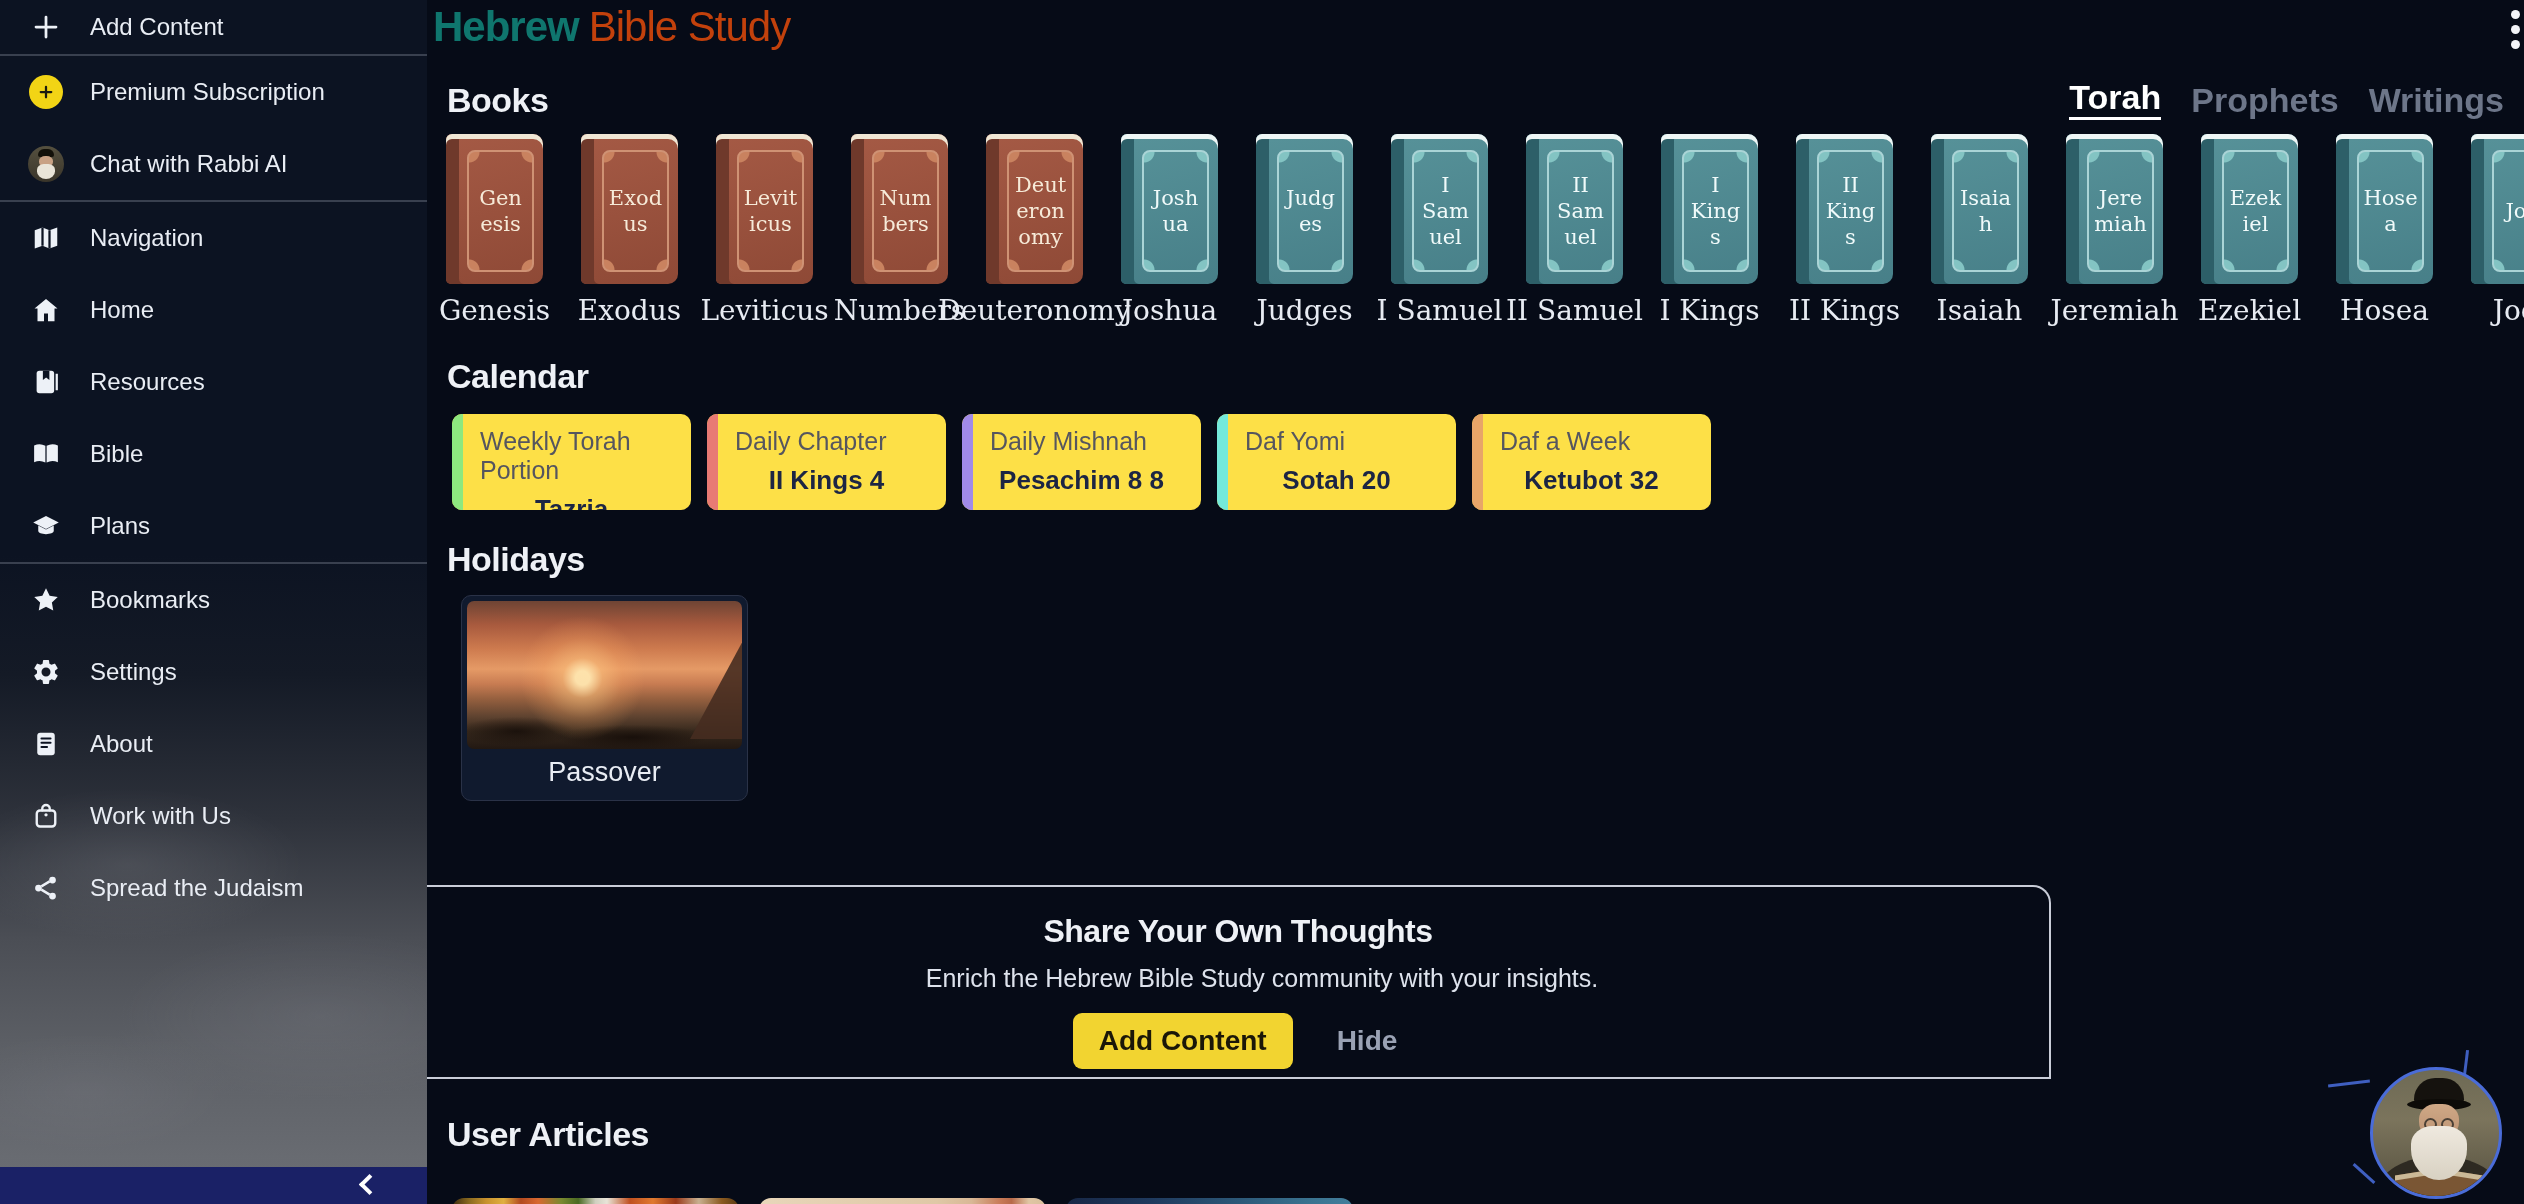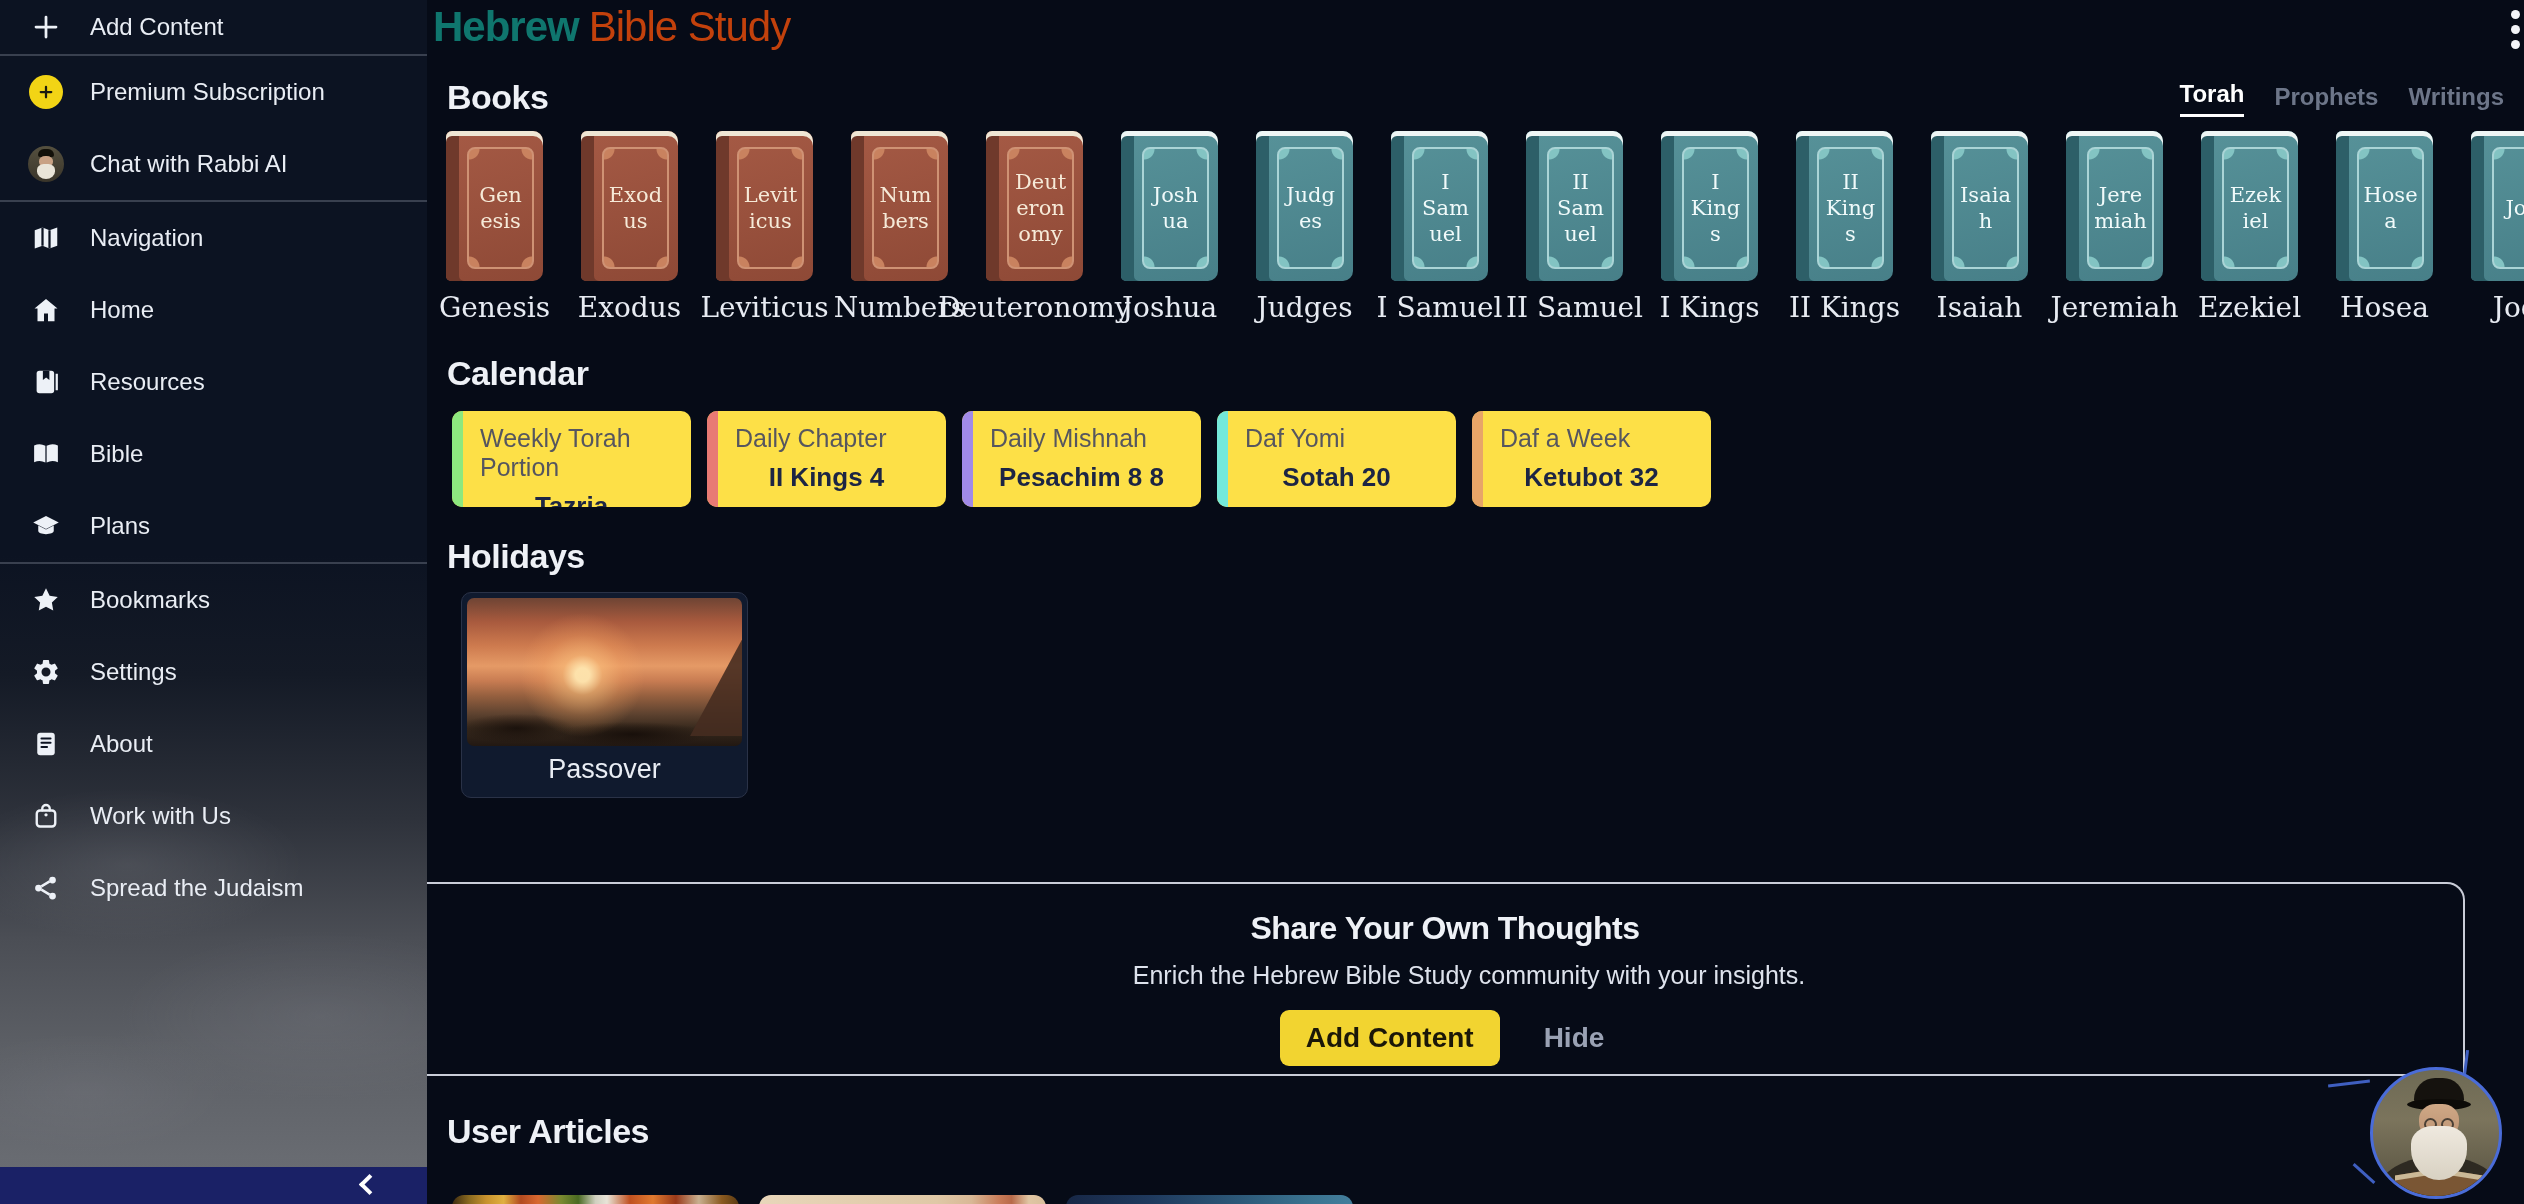--- a/index.html
+++ b/index.html
@@ -34,21 +34,21 @@
   .kebab{position:fixed;right:4px;top:10px;display:flex;flex-direction:column;gap:6px;cursor:pointer;}
   .kebab i{width:9px;height:9px;border-radius:50%;background:#f2f4f8;}
   .page-title{margin:2px 0 0 6px;font-size:42px;font-weight:600;letter-spacing:-1px;line-height:50px;}
   .page-title .t1{color:#0f766e;}
   .page-title .t2{color:#c2410c;font-weight:500;margin-left:10px;}
 
   .section-head{display:flex;align-items:flex-end;justify-content:space-between;margin:26px 20px 0 20px;}
   h2{margin:0;font-size:34px;font-weight:700;color:#eef1f6;letter-spacing:-.5px;}
   .sec{margin:30px 0 0 20px;}
   .tabs{display:flex;gap:30px;align-items:flex-end;}
-  .tab{font-size:24px;font-weight:700;color:#6d7689;padding-bottom:6px;cursor:pointer;}
+  .tab{font-size:34px;font-weight:700;color:#6d7689;cursor:pointer;}
   .tab.v-true{color:#ffffff;border-bottom:3px solid #ffffff;}
 
   
   .book-row{display:flex;margin-top:14px;width:2097px;overflow:hidden;}
   .book{width:135px;flex:0 0 auto;display:flex;flex-direction:column;align-items:center;cursor:pointer;}
   .cover{position:relative;width:97px;height:150px;border-radius:6px 10px 10px 5px;
     background:linear-gradient(165deg,var(--c1),var(--c2));
     box-shadow:inset 0 5px 0 var(--pages), inset 13px 0 0 var(--spine);}
   .cover::before{content:'';position:absolute;inset:16px 9px 12px 21px;border:2px solid var(--frame);border-radius:8px;
     background:
@@ -77,21 +77,21 @@
     background:
       radial-gradient(circle at 42% 52%, rgba(255,230,175,.95) 0 7px, rgba(255,195,125,.55) 20px, rgba(255,170,100,.25) 40px, transparent 62px),
       radial-gradient(ellipse 30% 14% at 18% 88%, rgba(20,12,8,.8), transparent 70%),
       radial-gradient(ellipse 40% 12% at 60% 92%, rgba(20,12,8,.85), transparent 70%),
       linear-gradient(180deg,#6e4434 0%,#a85a3e 16%,#cd7a4e 32%,#e59a66 46%,#c87c52 56%,#96603f 66%,#5f4330 78%,#37291d 88%,#221812 100%);}
   .holiday-img::after{content:'';position:absolute;right:-18px;top:8px;width:0;height:0;
     border-left:70px solid transparent;border-bottom:130px solid rgba(70,44,32,.9);}
   .holiday-label{height:46px;display:flex;align-items:center;justify-content:center;font-size:27px;color:#e9edf4;}
 
   
-  .share-panel{margin-top:84px;width:2038px;height:194px;border:2px solid #c9cdd8;border-left:none;
+  .share-panel{margin-top:84px;width:1624px;height:194px;border:2px solid #c9cdd8;border-left:none;
     border-radius:0 18px 0 0;text-align:center;padding-top:26px;}
   .share-title{font-size:32px;}
   .share-sub{margin:14px 0 0 0;font-size:25px;color:#dde2ec;padding-left:48px;}
   .share-actions{margin-top:20px;display:flex;justify-content:center;align-items:center;gap:38px;}
   .btn-yellow{border:none;background:var(--accent-yellow,#f2d430);color:#1b1708;font-size:28px;font-weight:700;
     padding:12px 26px;border-radius:9px;cursor:pointer;font-family:"Liberation Sans",sans-serif;}
   .btn-ghost{border:none;background:transparent;color:#9aa2b4;font-size:28px;font-weight:700;cursor:pointer;
     font-family:"Liberation Sans",sans-serif;}
 
   

